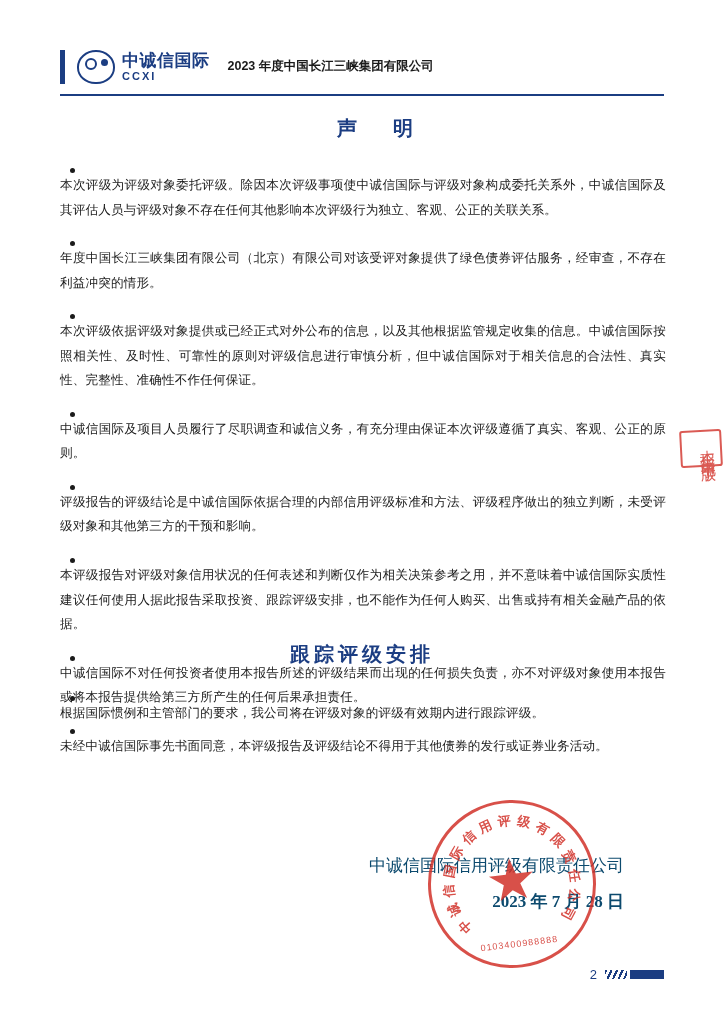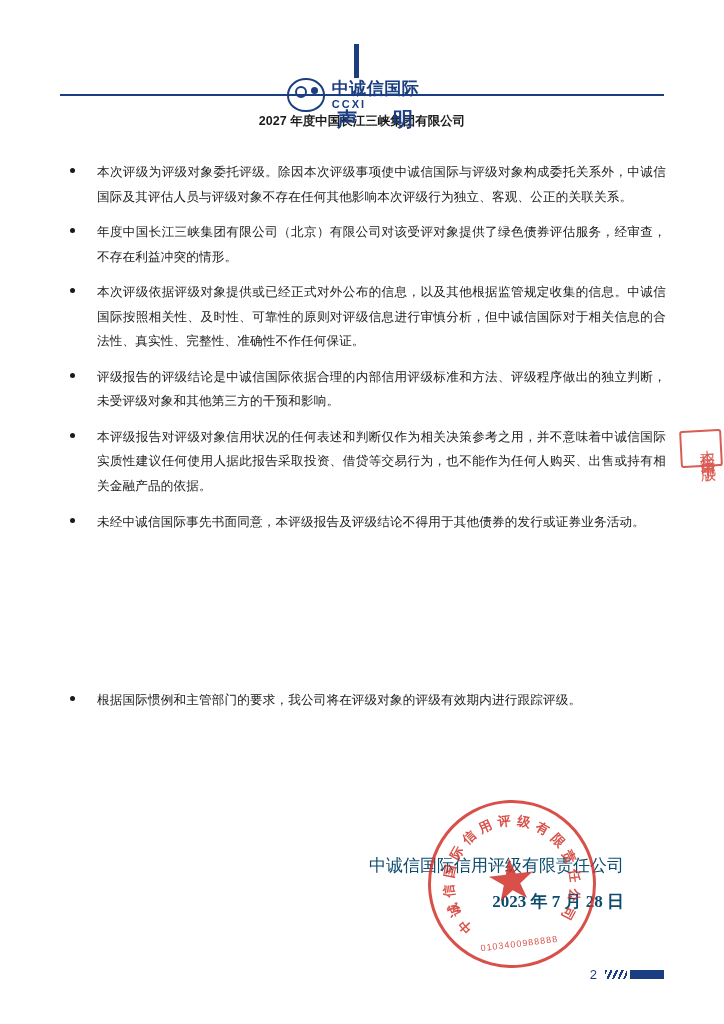--- a/index.html
+++ b/index.html
@@ -24,21 +24,20 @@
 
   
   .header {
     position: absolute;
     top: 44px;
     left: 60px;
     right: 60px;
     height: 46px;
     display: flex;
     align-items: center;
-    flex-direction: column;
   }
   .header-bar {
     width: 5px;
     height: 34px;
     background: #1b3d82;
     margin-right: 12px;
     flex: 0 0 auto;
   }
   .logo {
     display: flex;
@@ -115,36 +114,37 @@
     position: absolute;
     left: 0;
     right: 0;
     text-align: center;
     font-family: "Liberation Sans", sans-serif;
     font-weight: bold;
     font-size: 20px;
     color: #1b3d82;
     letter-spacing: 8px;
   }
-  #declaration-title { top: 106px; padding-left: 34px; }
+  #declaration-title { top: 115px; padding-left: 34px; }
   #followup-title { top: 641px; letter-spacing: 4px; }
 
   
   .bullet-list {
     position: absolute;
     left: 60px;
     right: 58px;
   }
   #declaration-list { top: 160px; }
   #followup-list { top: 688px; }
 
   .bullet-item {
     display: flex;
     align-items: flex-start;
     margin-bottom: 11px;
+    flex-direction: column;
   }
   .bullet-dot {
     flex: 0 0 auto;
     width: 5px;
     height: 5px;
     border-radius: 50%;
     background: #1b1b1b;
     margin-top: 8px;
     margin-left: 10px;
     margin-right: 22px;
@@ -271,21 +271,21 @@
   <div class="header">
     <div class="header-bar"></div>
     <div class="logo">
       <div class="logo-mark"></div>
       <div class="logo-text">
         <div class="logo-cn">中诚信国际</div>
         <div class="logo-en">CCXI</div>
       </div>
     </div>
     <div class="header-titles">
-      <div>2027 年度中国长江三峡集团有限公司</div>
+      <div>2023 年度中国长江三峡集团有限公司</div>
     </div>
   </div>
   <div class="header-rule"></div>
 
   <div class="section-title" id="declaration-title">声　明</div>
 
   <div class="bullet-list" id="declaration-list">
     <div class="bullet-item">
       <span class="bullet-dot"></span>
       <span class="bullet-text">本次评级为评级对象委托评级。除因本次评级事项使中诚信国际与评级对象构成委托关系外，中诚信国际及其评估人员与评级对象不存在任何其他影响本次评级行为独立、客观、公正的关联关系。</span>
@@ -293,32 +293,41 @@
     <div class="bullet-item">
       <span class="bullet-dot"></span>
       <span class="bullet-text">年度中国长江三峡集团有限公司（北京）有限公司对该受评对象提供了绿色债券评估服务，经审查，不存在利益冲突的情形。</span>
     </div>
     <div class="bullet-item">
       <span class="bullet-dot"></span>
       <span class="bullet-text">本次评级依据评级对象提供或已经正式对外公布的信息，以及其他根据监管规定收集的信息。中诚信国际按照相关性、及时性、可靠性的原则对评级信息进行审慎分析，但中诚信国际对于相关信息的合法性、真实性、完整性、准确性不作任何保证。</span>
     </div>
     <div class="bullet-item">
       <span class="bullet-dot"></span>
+      <span class="bullet-text">中诚信国际及项目人员履行了尽职调查和诚信义务，有充分理由保证本次评级遵循了真实、客观、公正的原则。</span>
+    </div>
+    <div class="bullet-item">
+      <span class="bullet-dot"></span>
       <span class="bullet-text">评级报告的评级结论是中诚信国际依据合理的内部信用评级标准和方法、评级程序做出的独立判断，未受评级对象和其他第三方的干预和影响。</span>
     </div>
     <div class="bullet-item">
       <span class="bullet-dot"></span>
-      <span class="bullet-text">本评级报告对评级对象信用状况的任何表述和判断仅作为相关决策参考之用，并不意味着中诚信国际实质性建议任何使用人据此报告采取投资、借贷等交易行为，也不能作为任何人购买、出售或持有相关金融产品的依据。</span>
+      <span class="bullet-text">本评级报告对评级对象信用状况的任何表述和判断仅作为相关决策参考之用，并不意味着中诚信国际实质性建议任何使用人据此报告采取投资、跟踪评级安排，也不能作为任何人购买、出售或持有相关金融产品的依据。</span>
+    </div>
+    <div class="bullet-item">
+      <span class="bullet-dot"></span>
+      <span class="bullet-text">中诚信国际不对任何投资者使用本报告所述的评级结果而出现的任何损失负责，亦不对评级对象使用本报告或将本报告提供给第三方所产生的任何后果承担责任。</span>
     </div>
     <div class="bullet-item">
       <span class="bullet-dot"></span>
       <span class="bullet-text">未经中诚信国际事先书面同意，本评级报告及评级结论不得用于其他债券的发行或证券业务活动。</span>
     </div>
   </div>
 
+  <div class="section-title" id="followup-title">跟踪评级安排</div>
 
   <div class="bullet-list" id="followup-list">
     <div class="bullet-item">
       <span class="bullet-dot"></span>
       <span class="bullet-text">根据国际惯例和主管部门的要求，我公司将在评级对象的评级有效期内进行跟踪评级。</span>
     </div>
   </div>
 
   <div class="signature">
     <div>中诚信国际信用评级有限责任公司</div>

